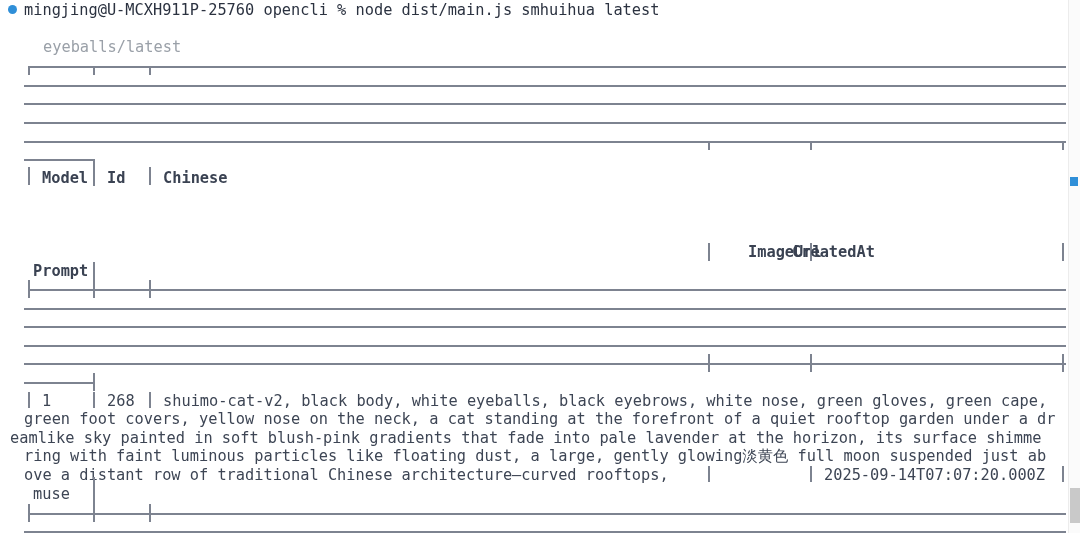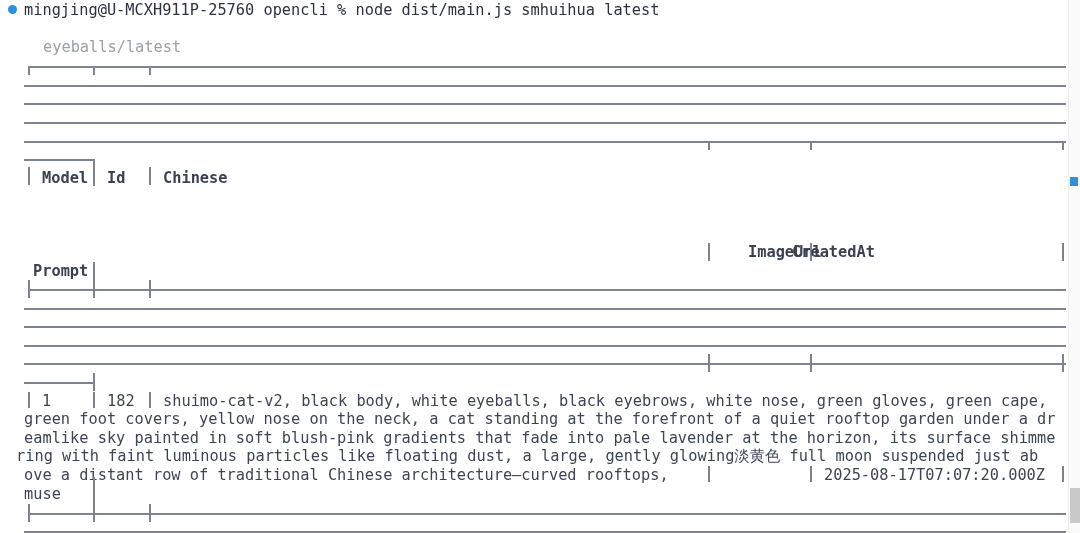--- a/index.html
+++ b/index.html
@@ -72,33 +72,33 @@
   <div class="vl" style="left:810px; top:354px; height:18px;"></div>
   <div class="vl" style="left:1062px; top:354px; height:18px;"></div>
   <div class="hl" style="left:24px; top:382px; width:71px;"></div>
   <div class="vl" style="left:93px; top:373px; height:18px;"></div>
 </div>
 
 <div>
   <div class="vl" style="left:28px; top:392px; height:16px;"></div>
   <div class="abs cell" style="left:42px; top:392px;">1</div>
   <div class="vl" style="left:93px; top:392px; height:16px;"></div>
-  <div class="abs cell" style="left:107px; top:392px;">182</div>
+  <div class="abs cell" style="left:107px; top:392px;">268</div>
   <div class="vl" style="left:149px; top:392px; height:16px;"></div>
   <div class="abs cell" style="left:163px; top:392px;">shuimo-cat-v2, black body, white eyeballs, black eyebrows, white nose, green gloves, green cape,</div>
   <div class="abs cell" style="left:24px; top:410px;">green foot covers, yellow nose on the neck, a cat standing at the forefront of a quiet rooftop garden under a dr</div>
-  <div class="abs cell" style="left:24px; top:429px;">eamlike sky painted in soft blush-pink gradients that fade into pale lavender at the horizon, its surface shimme</div>
-  <div class="abs cell" style="left:16px; top:447px;">ring with faint luminous particles like floating dust, a large, gently glowing淡黄色 full moon suspended just ab</div>
+  <div class="abs cell" style="left:10px; top:429px;">eamlike sky painted in soft blush-pink gradients that fade into pale lavender at the horizon, its surface shimme</div>
+  <div class="abs cell" style="left:24px; top:447px;">ring with faint luminous particles like floating dust, a large, gently glowing淡黄色 full moon suspended just ab</div>
   <div class="abs cell" style="left:24px; top:466px;">ove a distant row of traditional Chinese architecture—curved rooftops,</div>
   <div class="vl" style="left:708px; top:466px; height:16px;"></div>
   <div class="abs cell" style="left:722px; top:466px;"></div>
   <div class="vl" style="left:810px; top:466px; height:16px;"></div>
-  <div class="abs cell" style="left:824px; top:466px;">2025-08-17T07:07:20.000Z</div>
+  <div class="abs cell" style="left:824px; top:466px;">2025-09-14T07:07:20.000Z</div>
   <div class="vl" style="left:1062px; top:466px; height:16px;"></div>
-  <div class="abs cell" style="left:24px; top:485px;">muse</div>
+  <div class="abs cell" style="left:33px; top:485px;">muse</div>
   <div class="vl" style="left:93px; top:477px; height:27px;"></div>
 </div>
 
 <div>
   <div class="hl" style="left:28px; top:513px; width:1038px;"></div>
   <div class="vl" style="left:28px; top:504px; height:18px;"></div>
   <div class="vl" style="left:93px; top:504px; height:18px;"></div>
   <div class="vl" style="left:149px; top:504px; height:18px;"></div>
   <div class="hl" style="left:24px; top:531px; width:1042px;"></div>
 </div>

